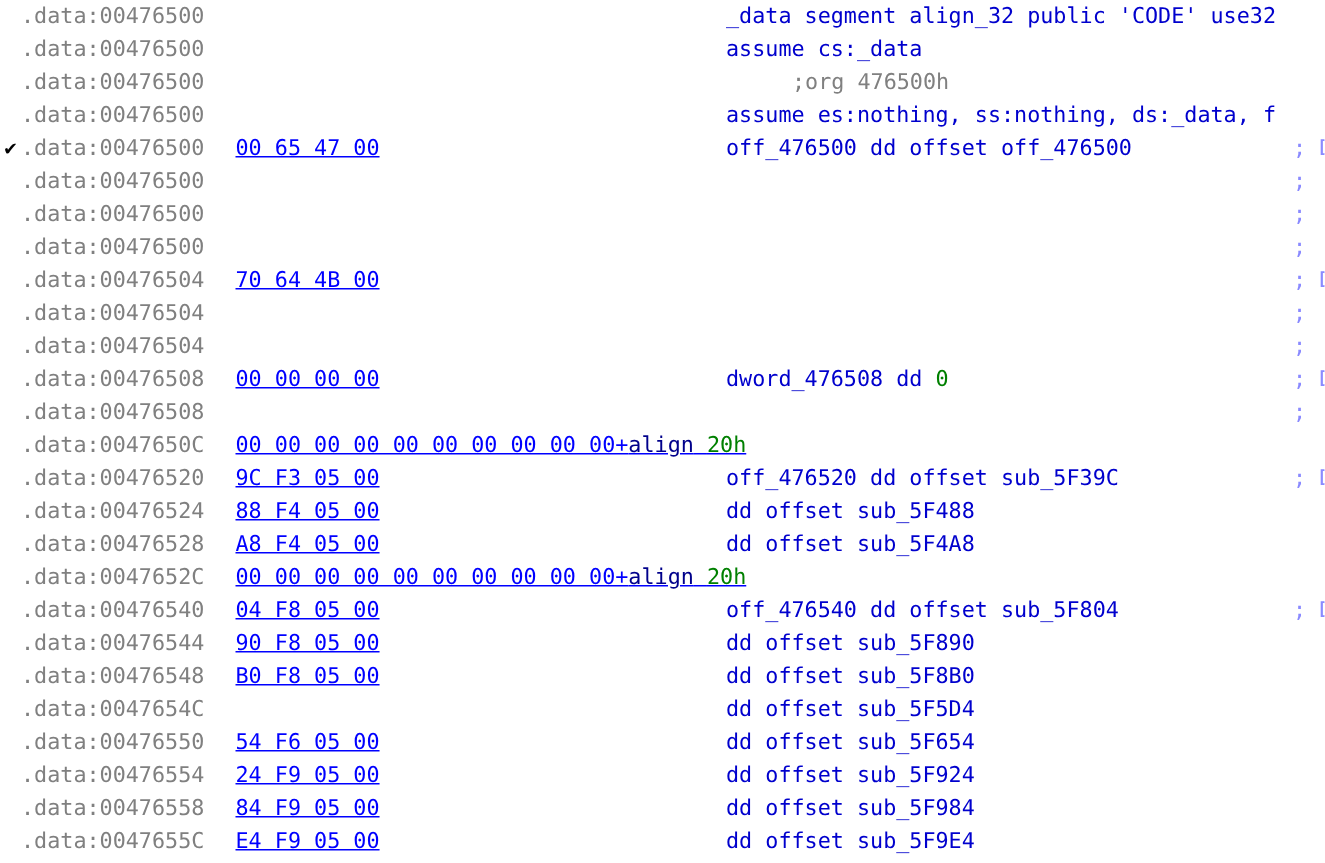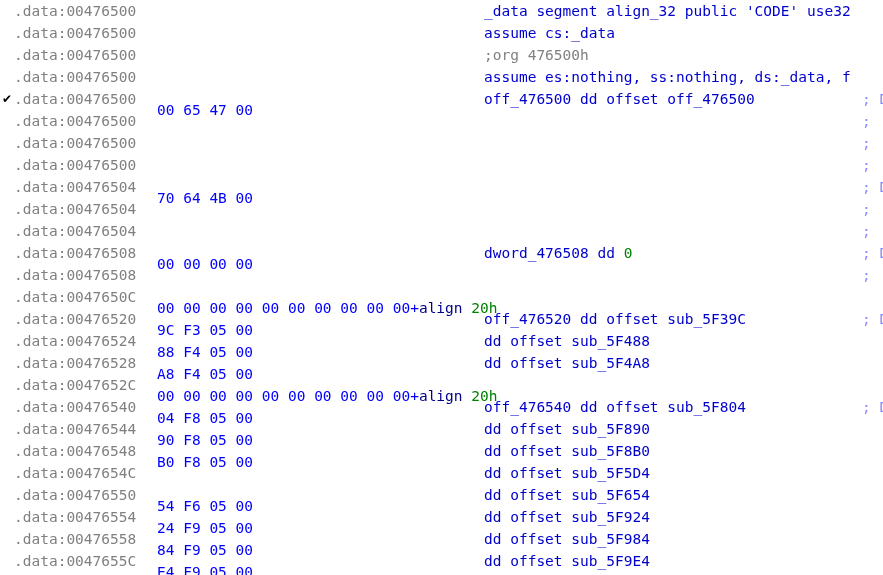--- a/index.html
+++ b/index.html
@@ -48,34 +48,35 @@
     position: absolute;
     left: 14px;
     top: 0px;
     color: #808080;
   }
 
   
   .bytes {
     position: absolute;
     left: 157px;
-    top: 11px;
+    top: 0px;
     color: #0000ff;
+    text-decoration: underline;
   }
   .bytes .kw   { color: #00008b; }
   .bytes .num  { color: #008000; }
 
   
   .insn {
     position: absolute;
     left: 484px;
     top: 0px;
     color: #0000cd;
   }
-  .insn.cmt { color: #808080; }
+  .insn.cmt { color: #808080; margin-left: 44px; }
   .insn .num  { color: #008000; }
 
   
   .rcmt {
     position: absolute;
     left: 862px;
     top: 0px;
     color: #8a8aff;
   }
 </style>

